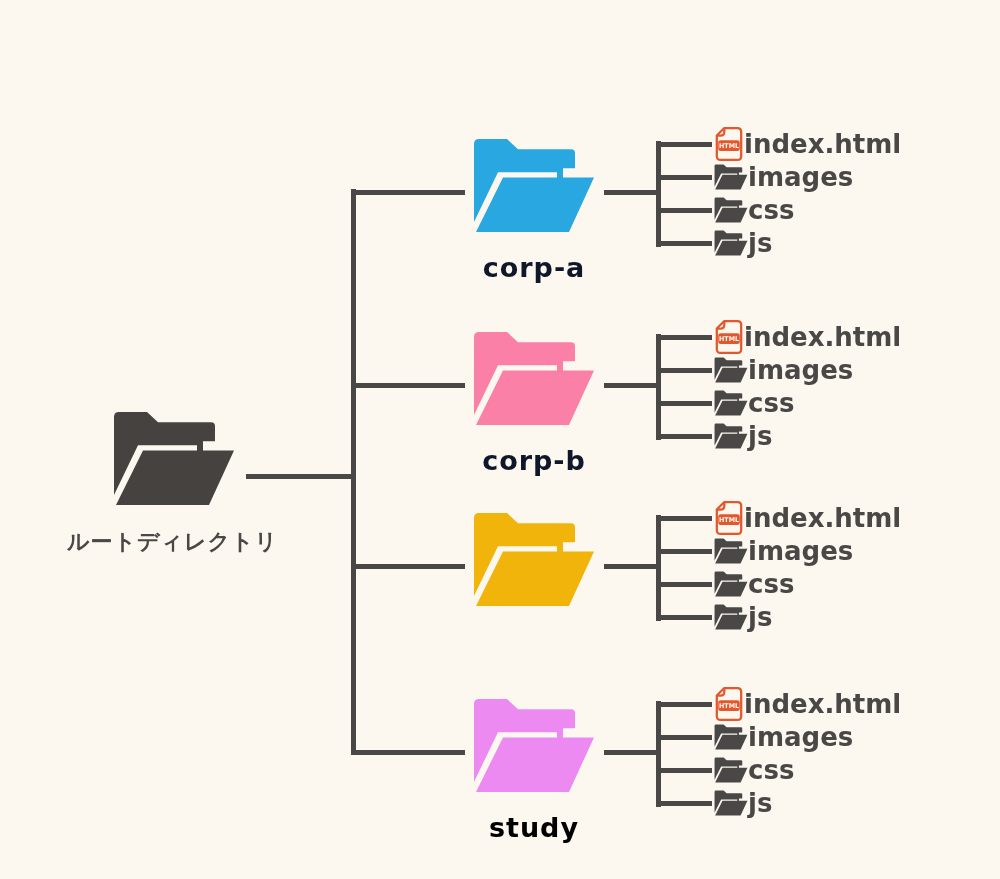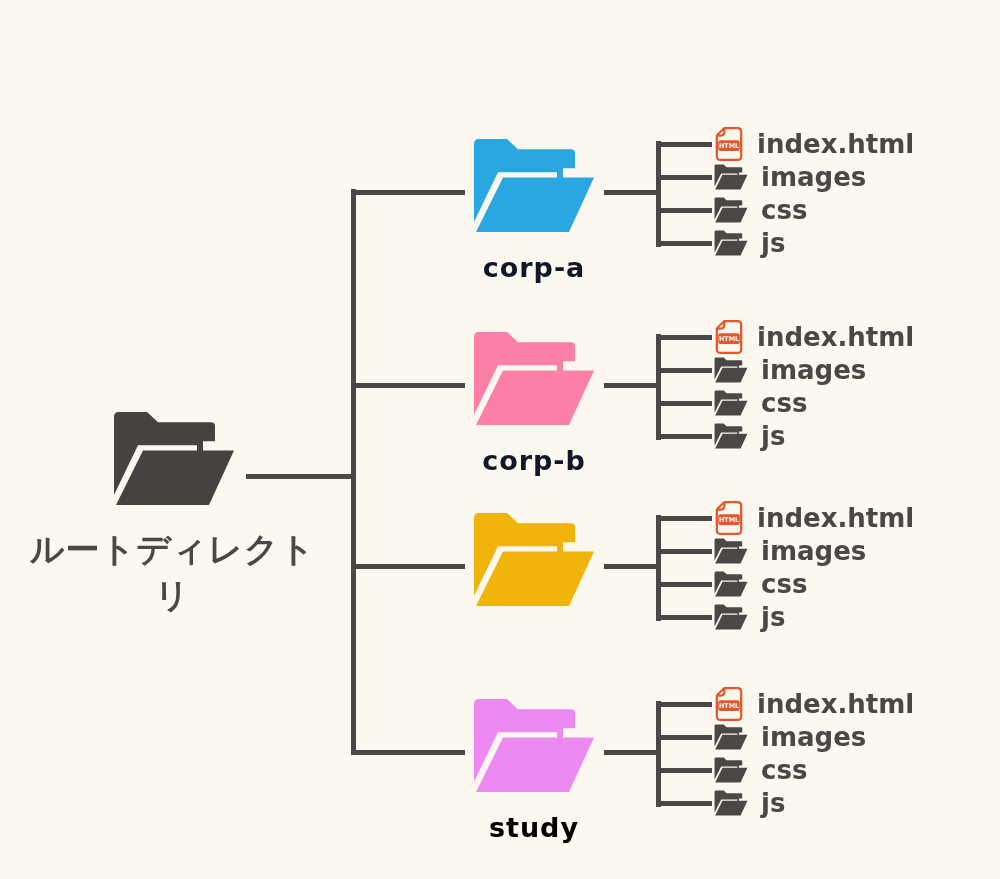--- a/index.html
+++ b/index.html
@@ -18,29 +18,29 @@
   .tree-group{position:absolute;left:0;width:1000px;height:215px;}
   .folder-ic{position:absolute;display:block;}
   .group-folder{left:472px;top:50px;width:124px;height:97px;}
   .root-folder{left:112px;top:410px;width:124px;height:97px;}
   .group-label{
     position:absolute;left:424px;top:165px;width:220px;
     text-align:center;font-size:27px;font-weight:700;letter-spacing:1px;
   }
   #root-label{
     position:absolute;left:25px;top:527px;width:295px;
-    text-align:center;font-size:34px;font-weight:700;letter-spacing:1px;
+    text-align:center;font-size:22px;font-weight:700;letter-spacing:1px;
   }
   .branch-h{left:351px;top:103px;width:114px;height:5px;}
   .right-h{left:604px;top:103px;width:56px;height:5px;}
   .child-trunk{left:656px;top:54px;width:5px;height:106px;}
   .stub{left:656px;width:56px;height:5px;}
   .child{
     position:absolute;left:714px;height:36px;
-    display:flex;align-items:center;gap:13px;
+    display:flex;align-items:center;
   }
   .child-label{font-size:26px;font-weight:700;white-space:nowrap;}
   .fold-ic{width:34px;height:26px;display:block;}
   .doc-ic{width:30px;height:36px;display:block;}
   .defs-holder{position:absolute;width:0;height:0;overflow:hidden;}
 </style>
 </head>
 <body>
 
 <div id="stage" style="background: rgb(252, 248, 240); --line: #4A4846;">

